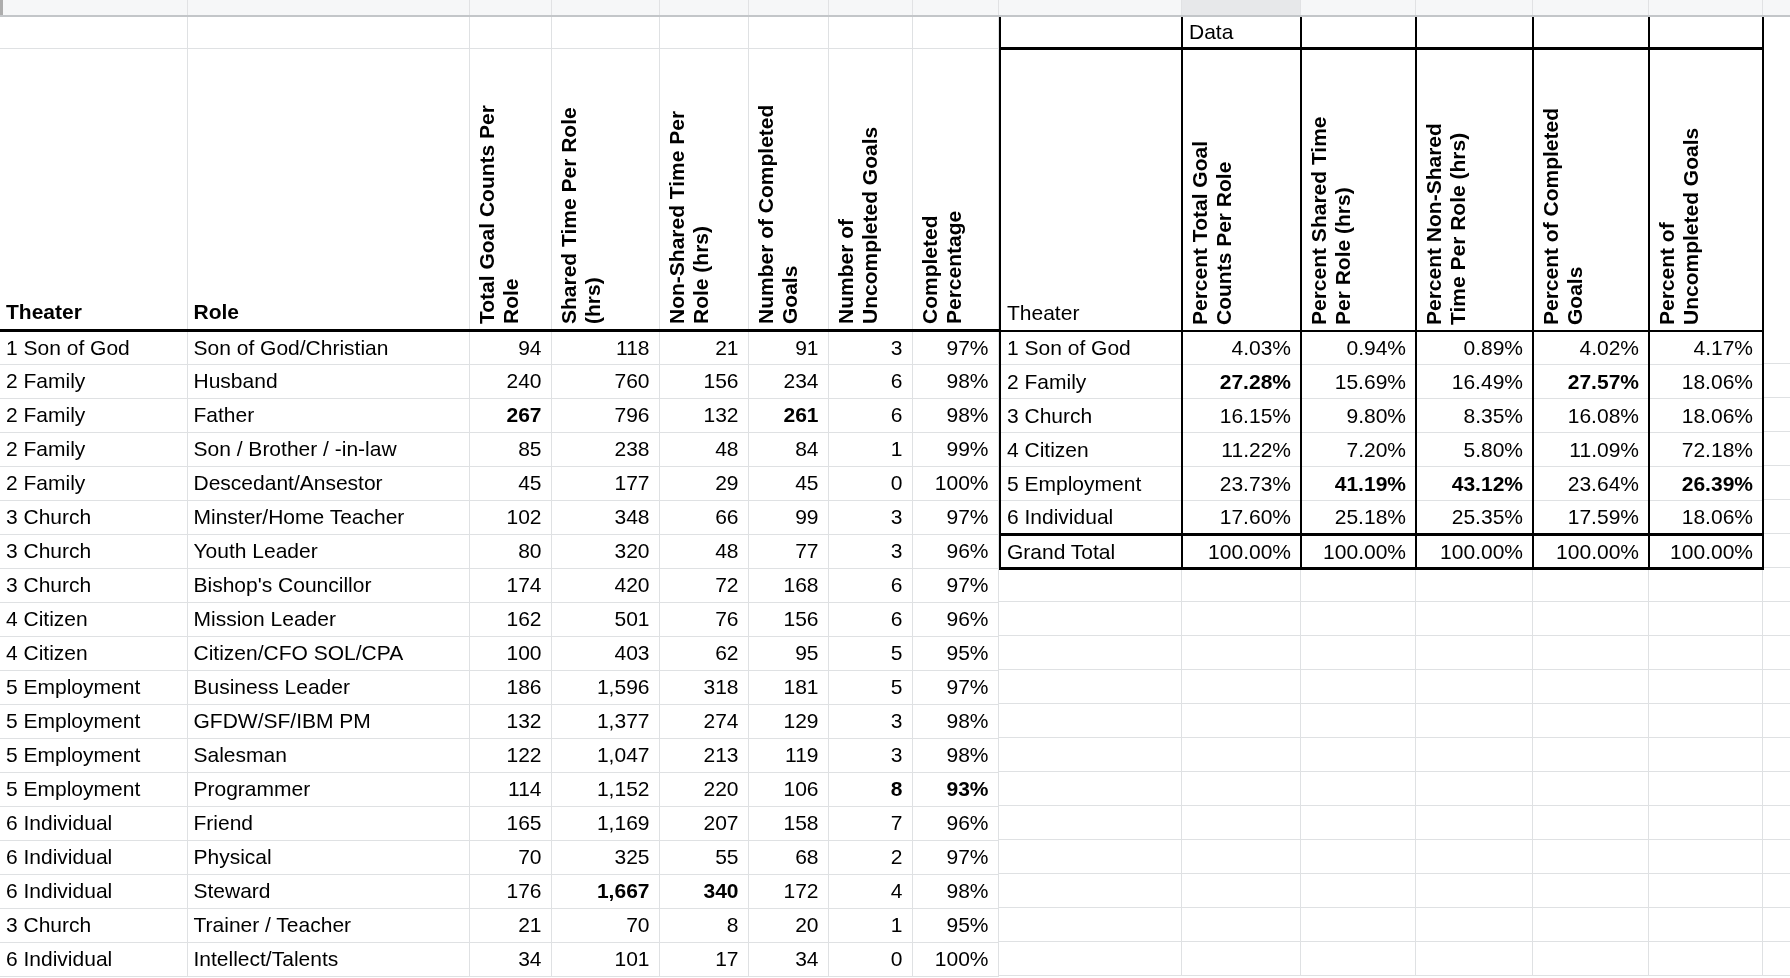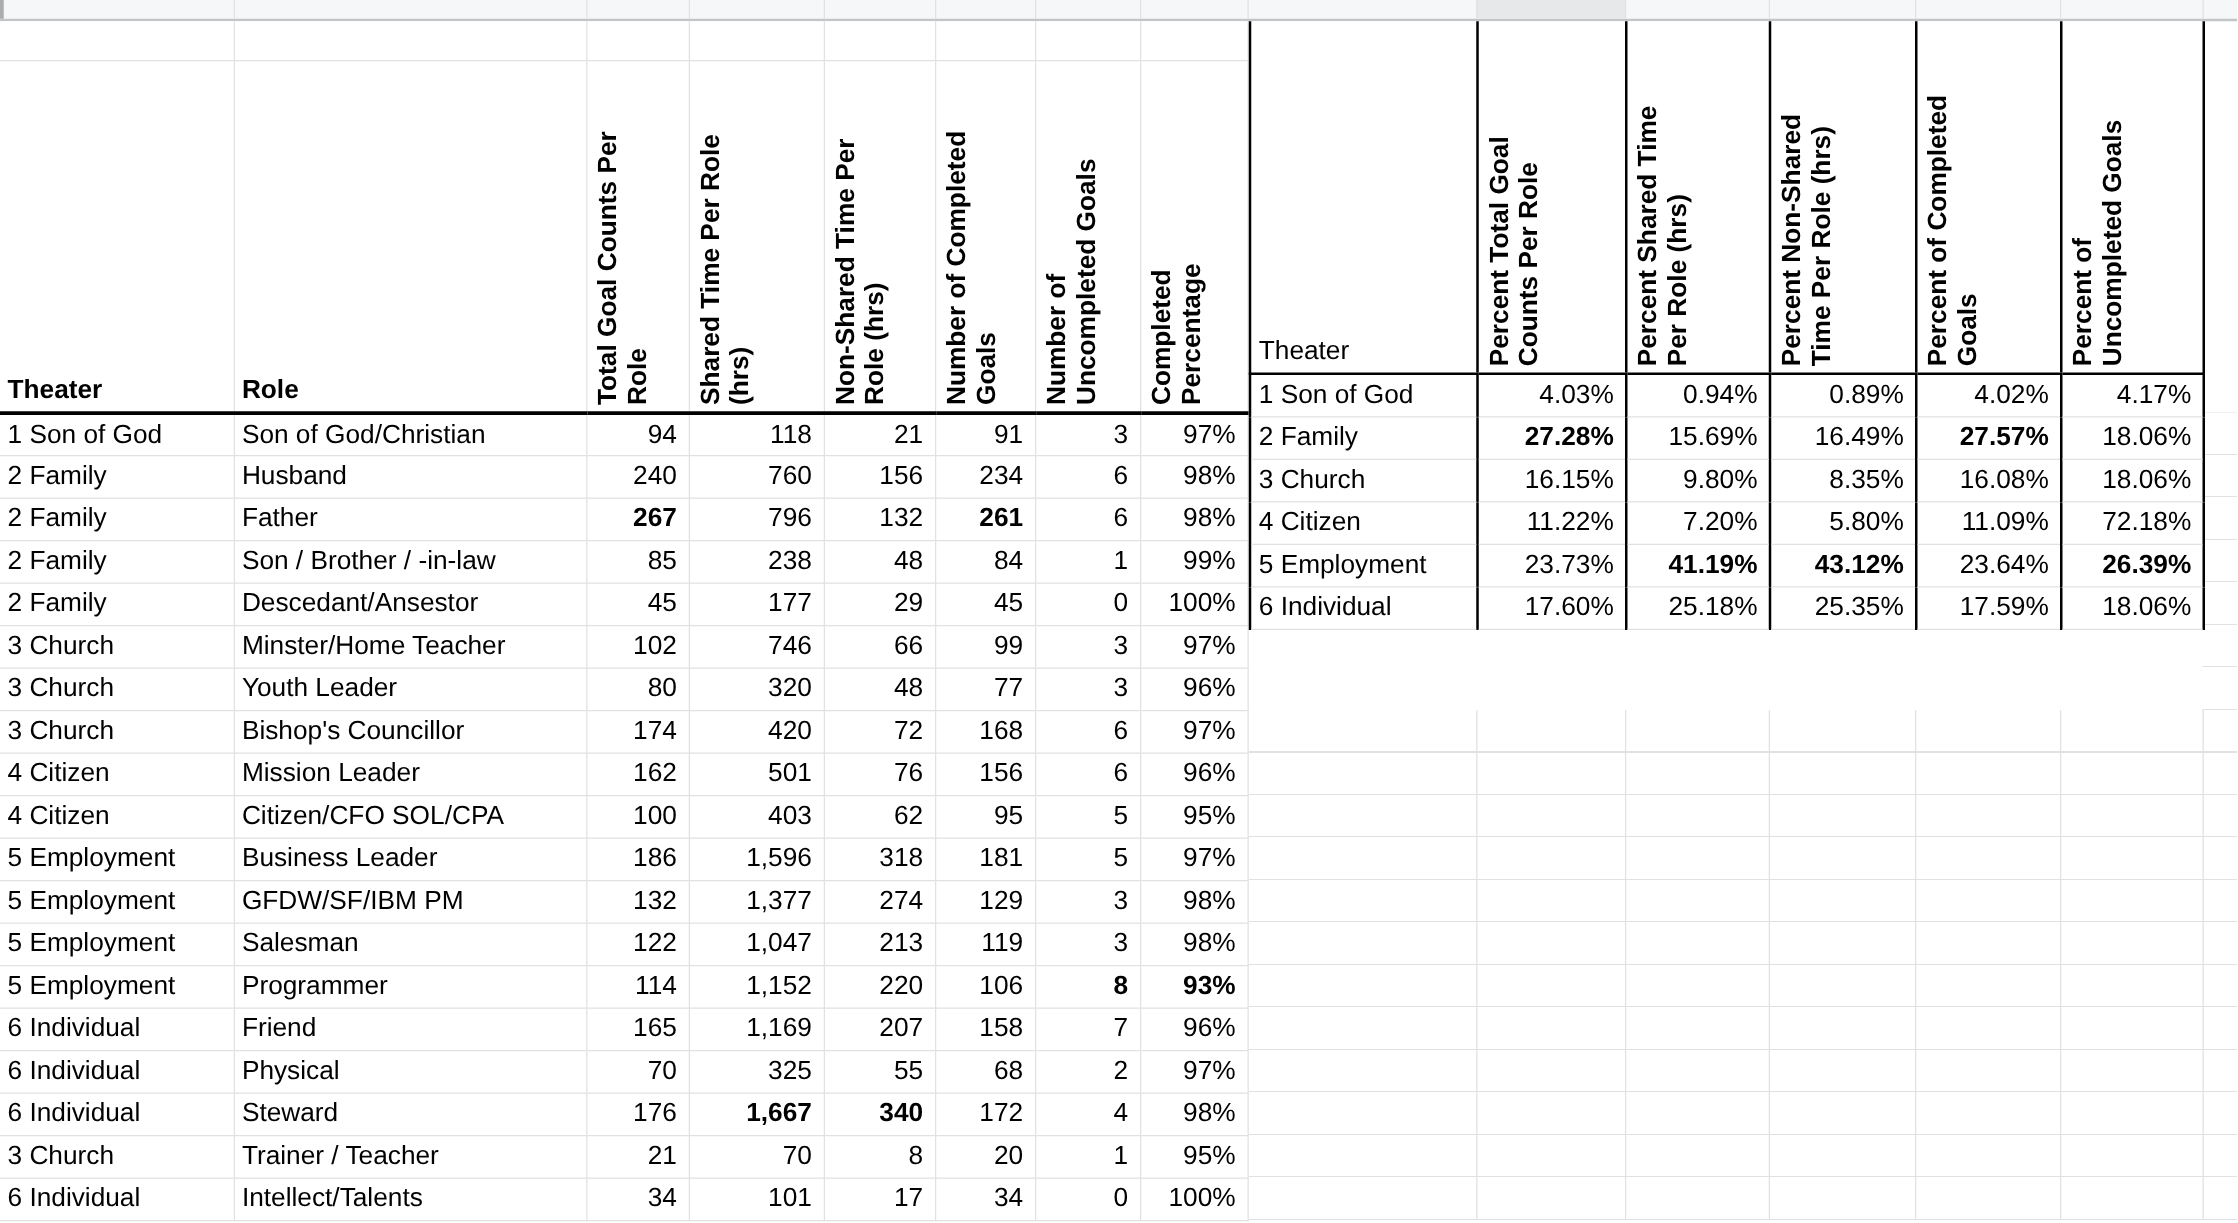--- a/index.html
+++ b/index.html
@@ -184,21 +184,21 @@
       <td class="num">177</td>
       <td class="num">29</td>
       <td class="num">45</td>
       <td class="num">0</td>
       <td class="num">100%</td>
     </tr>
         <tr>
       <td class="txt">3 Church</td>
       <td class="txt">Minster/Home Teacher</td>
       <td class="num">102</td>
-      <td class="num">746</td>
+      <td class="num">348</td>
       <td class="num">66</td>
       <td class="num">99</td>
       <td class="num">3</td>
       <td class="num">97%</td>
     </tr>
         <tr>
       <td class="txt">3 Church</td>
       <td class="txt">Youth Leader</td>
       <td class="num">80</td>
       <td class="num">320</td>
@@ -333,20 +333,28 @@
   <table class="rtab">
     <colgroup>
       <col style="width:182px">
         <col style="width:119px">
         <col style="width:115px">
       <col style="width:117px">
         <col style="width:116px">
         <col style="width:114px">
     </colgroup>
     <thead>
+      <tr class="datarow">
+        <td></td>
+        <td class="datalabel">Data</td>
+        <td></td>
+          <td></td>
+          <td></td>
+          <td></td>
+      </tr>
       <tr class="hrow">
         <th class="plainhead">Theater</th>
         <th>
             <div class="rot">Percent Total Goal
 Counts Per Role</div>
           </th>
         <th>
             <div class="rot">Percent Shared Time
 Per Role (hrs)</div>
           </th>
@@ -406,16 +414,24 @@
       <td class="num b">26.39%</td>
     </tr>
         <tr>
       <td class="txt">6 Individual</td>
       <td class="num">17.60%</td>
       <td class="num">25.18%</td>
       <td class="num">25.35%</td>
       <td class="num">17.59%</td>
       <td class="num">18.06%</td>
     </tr>
+        <tr class="grand">
+      <td class="txt">Grand Total</td>
+      <td class="num">100.00%</td>
+      <td class="num">100.00%</td>
+      <td class="num">100.00%</td>
+      <td class="num">100.00%</td>
+      <td class="num">100.00%</td>
+    </tr>
       </tbody>
   </table>
 
 </div>
 
 </body></html>

